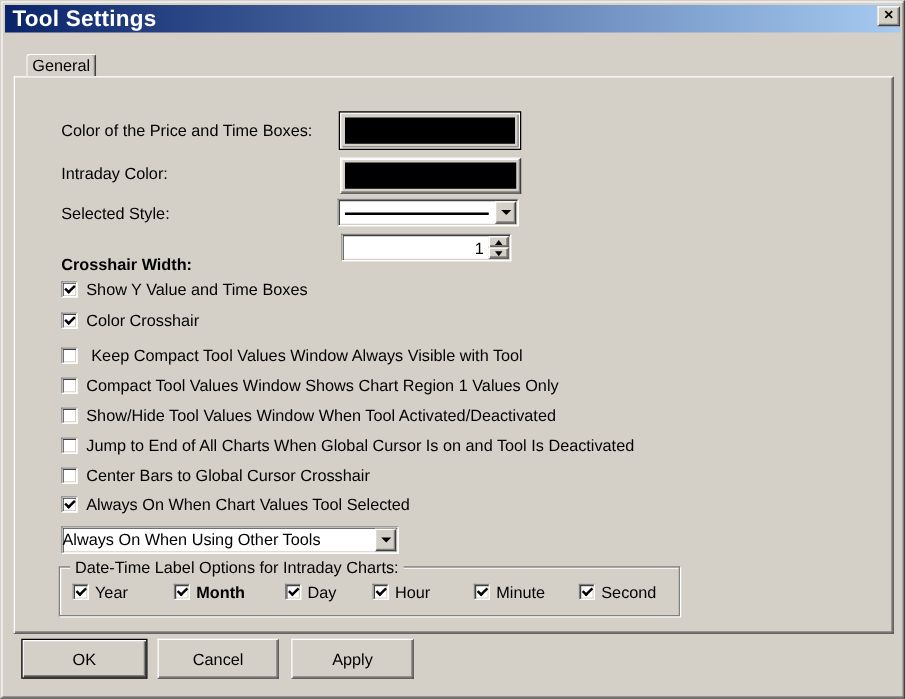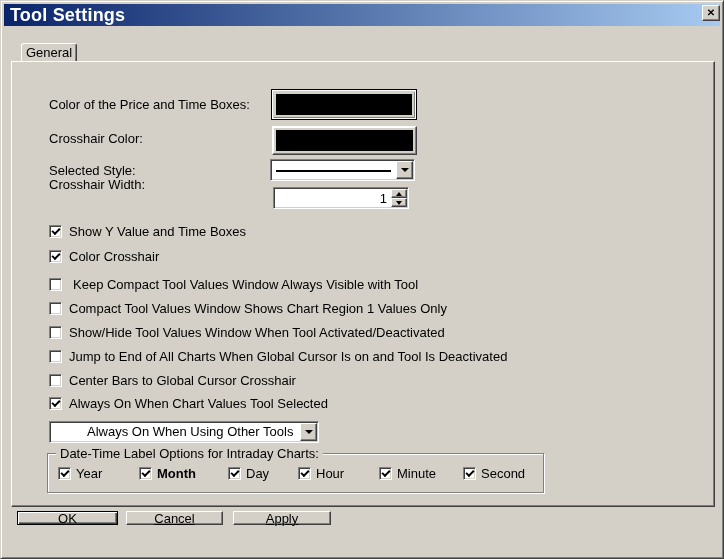--- a/index.html
+++ b/index.html
@@ -52,21 +52,21 @@
   }
   .swatch-fill{flex:1;background:#000;}
   
   .sunken{
     background:#fff;
     border:1px solid;border-color:#808080 #fff #fff #808080;
     box-shadow:inset 1px 1px 0 #404040, inset -1px -1px 0 #d4d0c8;
   }
   .combo{position:absolute;display:flex;}
   .combo-field{flex:1;position:relative;display:flex;align-items:center;overflow:hidden;}
-  .combo-text{padding-left:19px;line-height:16px;white-space:nowrap;margin-left:18px;}
+  .combo-text{padding-left:0;line-height:16px;white-space:nowrap;}
   .line-preview{position:absolute;left:5px;right:4px;top:50%;height:2px;background:#000;}
   .combo-btn{
     width:17px;margin:1px;background:#d4d0c8;
     border:1px solid;border-color:#fff #404040 #404040 #fff;
     box-shadow:inset -1px -1px 0 #808080;
     display:flex;align-items:center;justify-content:center;
   }
   .tri-down{width:0;height:0;border-left:4px solid transparent;border-right:4px solid transparent;border-top:4px solid #000;}
   .tri-up-s{width:0;height:0;border-left:3px solid transparent;border-right:3px solid transparent;border-bottom:4px solid #000;}
   .tri-down-s{width:0;height:0;border-left:3px solid transparent;border-right:3px solid transparent;border-top:4px solid #000;}
@@ -93,24 +93,24 @@
   .cb-label{position:absolute;line-height:14px;white-space:nowrap;}
   
   .group{
     position:absolute;left:46px;top:452px;width:497px;height:40px;
     border:1px solid #808080;
     box-shadow:inset 1px 1px 0 #fff, 1px 1px 0 #fff;
   }
   .group-label{position:absolute;left:55px;top:446px;background:#d4d0c8;padding:0 4px;line-height:13px;white-space:nowrap;z-index:2;}
   
   .btn{
-    position:absolute;top:510px;height:14px;background:#d4d0c8;
+    position:absolute;top:510px;height:32px;background:#d4d0c8;
     border:1px solid;border-color:#fff #404040 #404040 #fff;
     box-shadow:inset -1px -1px 0 #808080, inset 1px 1px 0 #d4d0c8;
-    display:flex;align-items:center;justify-content:center;font-size:13px;cursor:default;text-decoration:underline;
+    display:flex;align-items:center;justify-content:center;font-size:13px;cursor:default;
   }
   .btn.default{
     border:1px solid #000;
     box-shadow:inset 1px 1px 0 #fff, inset -1px -1px 0 #404040, inset -2px -2px 0 #808080;
   }
 </style>
 </head>
 <body>
 
 <div class="window">
@@ -126,36 +126,36 @@
     <span>General</span>
   </div>
 
   <div class="pane"></div>
 
   <div class="lbl" style="top:97px;">Color of the Price and Time Boxes:</div>
   <div class="swatch default-ring" style="left:270px;top:88px;width:146px;height:31px;">
     <div class="swatch-fill" style="background: rgb(0, 0, 0);"></div>
   </div>
 
-  <div class="lbl" style="top:131px;">Crosshair Color:</div>
+  <div class="lbl" style="top:131px;">Intraday Color:</div>
   <div class="swatch" style="left:271px;top:125px;width:145px;height:29px;">
     <div class="swatch-fill" style="background: rgb(0, 0, 0);"></div>
   </div>
 
   <div class="lbl" style="top:163px;">Selected Style:</div>
   <div class="combo sunken" style="left:269px;top:158px;width:145px;height:22px;">
     <div class="combo-field">
       <div class="line-preview"></div>
     </div>
     <div class="combo-btn">
       <span class="tri-down"></span>
     </div>
   </div>
 
-  <div class="lbl" style="top:177px;">Crosshair Width:</div>
+  <div class="lbl" style="top:204px;font-weight:bold;">Crosshair Width:</div>
   <div class="spin-wrap sunken" style="left:272px;top:186px;width:136px;height:22px;">
     <div class="spin-field">
       <span>1</span>
     </div>
     <div class="spin-btns">
       <div class="spin-btn">
           <span class="tri-up-s"></span>
         </div>
       <div class="spin-btn">
           <span class="tri-down-s"></span>

